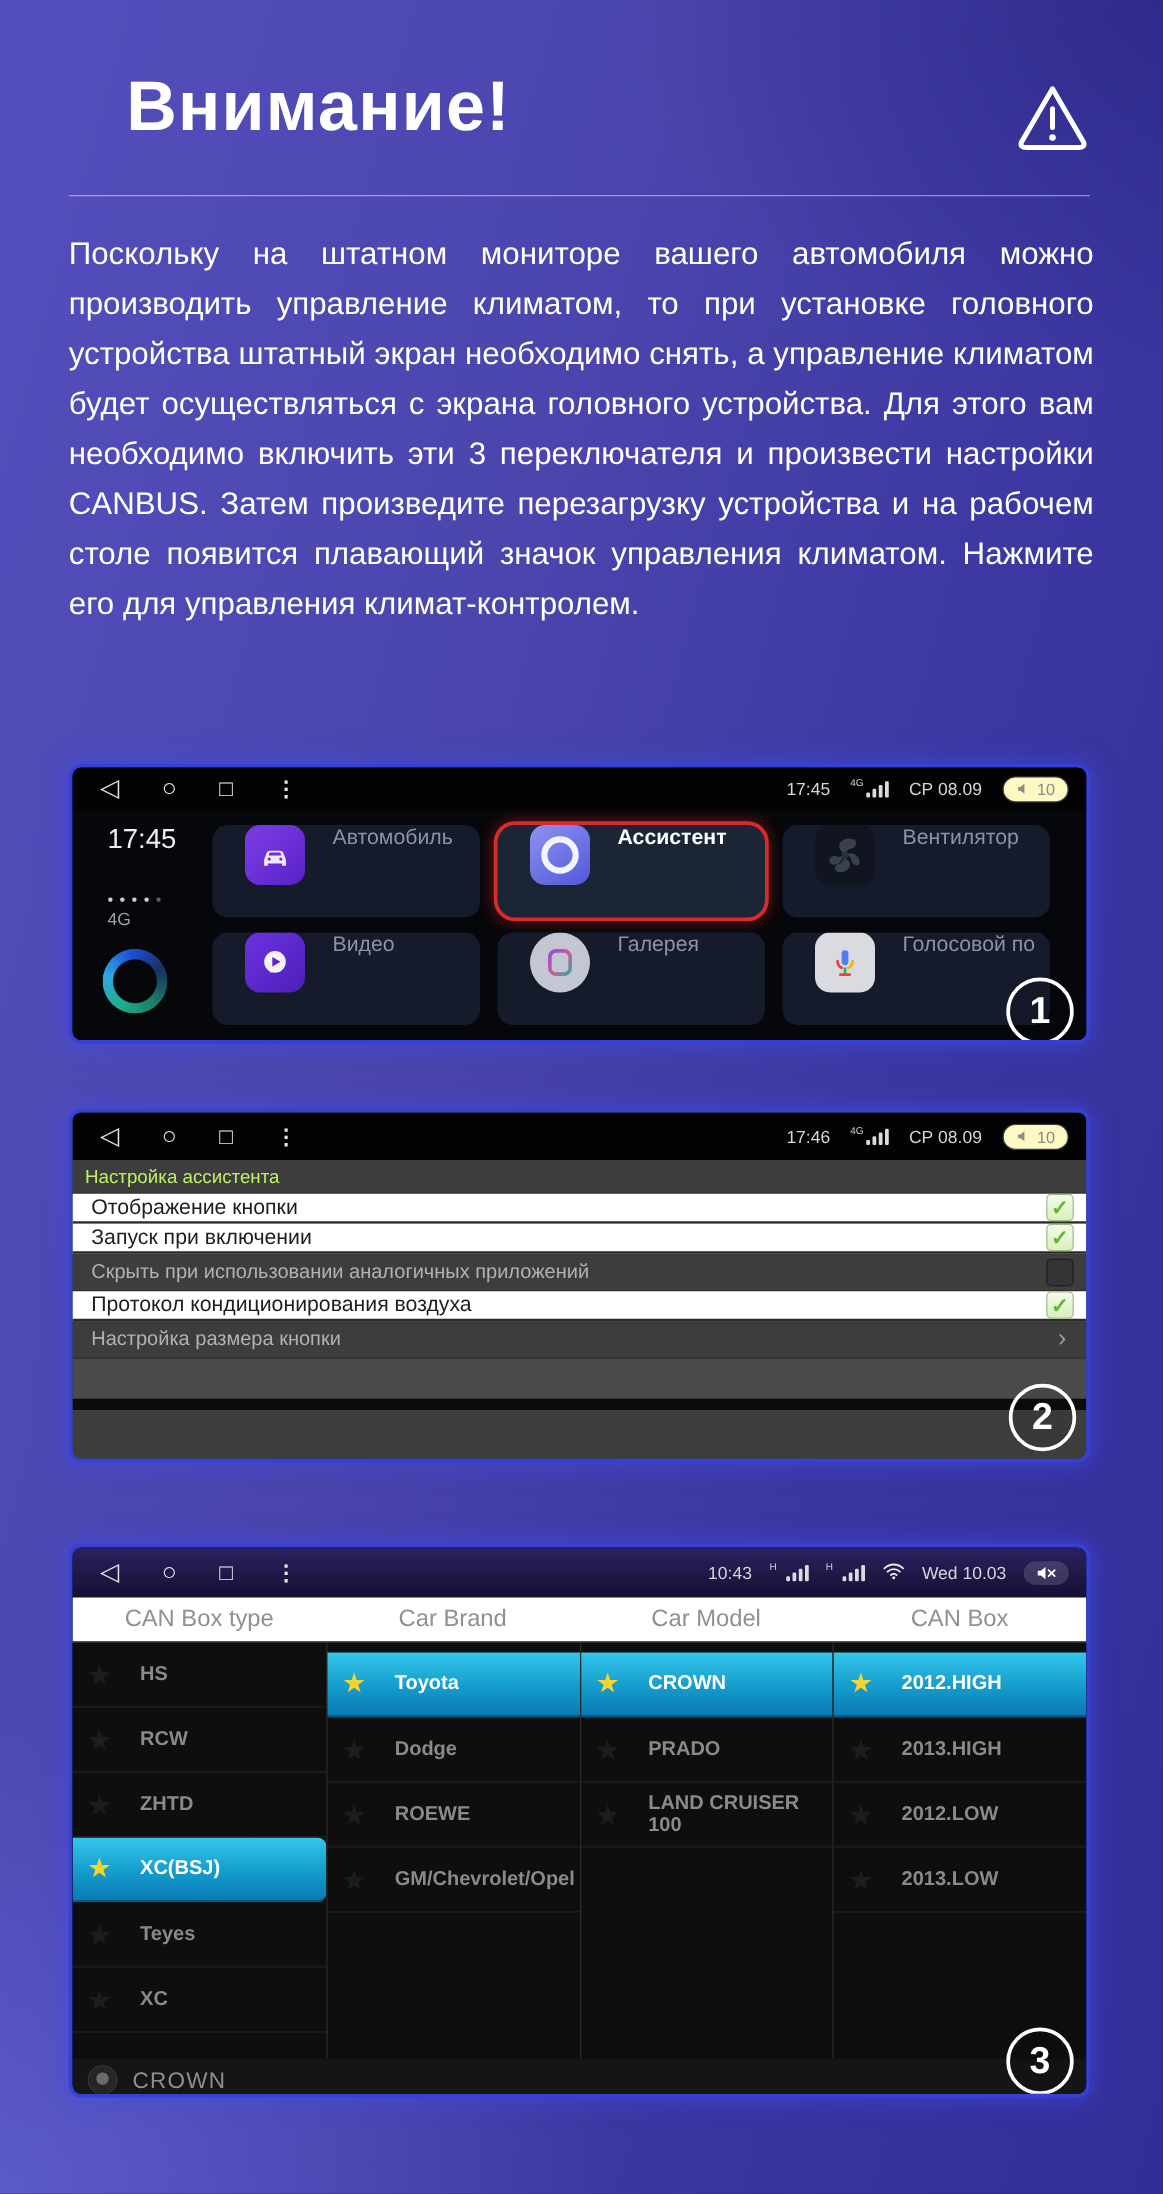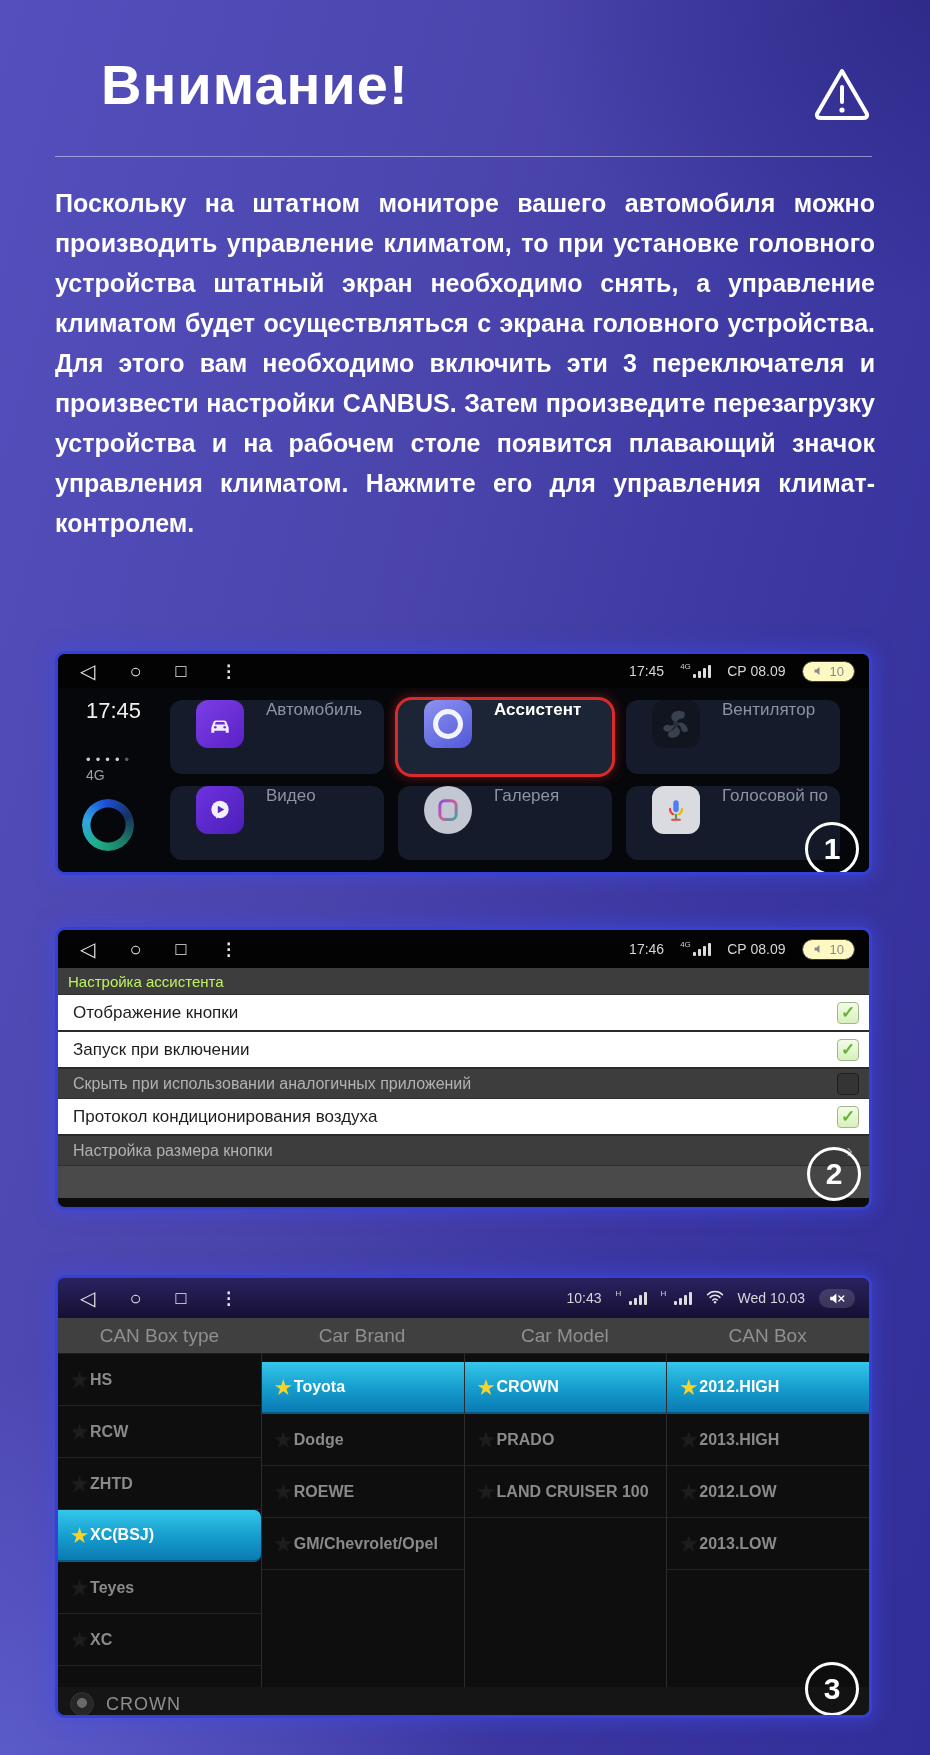--- a/index.html
+++ b/index.html
@@ -13,21 +13,21 @@
       linear-gradient(105deg,#554fbe 0%, #4a44ac 40%, #3b36a0 70%, #322e99 100%);
     color:#fff;
   }
   
   .head{ padding:52px 58px 0 55px; display:flex; justify-content:space-between; align-items:flex-start;margin-left:46px; }
   .head h1{ font-size:56px; font-weight:bold; letter-spacing:1px; }
   .warn{ margin-top:14px; }
   .divider{ border:none; border-top:1px solid rgba(255,255,255,.45); margin:34px 58px 0 55px; }
   .intro{
     margin:26px 55px 0 55px; width:820px;
-    font-size:25px; line-height:40px; text-align:justify; color:#ffffff;font-weight:bold;
+    font-size:25px; line-height:40px; text-align:justify; color:#ffffff;
   }
   
   .shot{
     position:relative; margin-left:55px; width:817px;
     border:3px solid #3540d6; border-radius:10px;
     box-shadow:0 0 18px 3px rgba(62,74,232,.55);
     background:#060608; overflow:hidden;
   }
   .sbar{ display:flex; justify-content:space-between; align-items:center; height:34px; background:#030304; padding:0 14px 0 22px; }
   .nav{ display:flex; align-items:center; gap:34px; color:#e6e6e6; }
@@ -74,43 +74,43 @@
   .ticon.asst .oring{ width:30px; height:30px; border:5px solid #f2f4ff; border-radius:50%; }
   .ticon.fan{ background:#10151f; }
   .ticon.video{ background:linear-gradient(135deg,#6d32e0,#4b1fb8); }
   .ticon.gal{ background:#c3c7d1; border-radius:50%; }
   .ticon.mic{ background:#d9dbe0; }
   
   .s2{ margin-top:52px; height:283px; background:#3d3d3d; }
   .s2 .sbar{ height:38px; }
   .s2head{ height:27px; background:#3d3d3d; color:#bef264; font-size:15px; display:flex; align-items:center; padding-left:10px; border-bottom:1px solid #2e2e2e; }
   .row{ display:flex; align-items:center; justify-content:space-between; padding:0 10px 0 15px; }
-  .row.light{ height:37px; background:#ffffff; color:#1e1e1e; border-bottom:2px solid #2b2b2b; }
+  .row.light{ height:24px; background:#ffffff; color:#1e1e1e; border-bottom:2px solid #2b2b2b; }
   .row.dark{ height:30px; background:#3d3d3d; color:#b2b2b2; border-bottom:1px solid #2e2e2e; }
   .rlabel{ font-size:17px; }
   .row.dark .rlabel{ font-size:16px; }
   .cb{ width:22px; height:22px; border-radius:4px; display:flex; align-items:center; justify-content:center; font-size:17px; font-weight:bold; }
   .cb.on{ background:linear-gradient(180deg,#f4fbe8,#d9efbc); border:1px solid #9fb88a; color:#63b43a; }
   .cb.off{ background:#343434; border:1px solid #1e1e1e; color:transparent; }
   .chev{ color:#9a9a9a; font-size:20px; padding-right:6px; }
   .s2foot{ height:32px; background:#4a4a4a; }
   .s2black{ height:9px; background:#0c0c0c; }
   
   .s3{ margin-top:65px; height:443px; background:#0a0a0a; }
   .s3 .sbar{ height:40px; background:linear-gradient(180deg,#2a2260,#151033); }
   .s3 .sright{ gap:14px; }
   .mutepill{ display:inline-flex; align-items:center; background:rgba(255,255,255,.14); border-radius:12px; padding:3px 10px; color:#fff; }
   .wifi{ display:inline-block; }
-  .thead{ display:flex; height:36px; background:#404040; align-items:center; border-bottom:1px solid #1d1d1d; }
+  .thead{ display:flex; height:36px; background:#ffffff; align-items:center; border-bottom:1px solid #1d1d1d; }
   .thead span{ flex:1; text-align:center; color:#909090; font-size:19px; }
   .tgrid{ display:flex; height:333px; background:#0e0e0e; }
   .tcol{ width:25%; }
   .tcol + .tcol{ border-left:1px solid #2c2c2c; }
   .tcol.off{ padding-top:8px; }
-  .cell{ height:52px; display:flex; align-items:center; gap:2px; padding-left:13px; border-bottom:1px solid #232323; color:#8a8a8a; font-size:16px; font-weight:bold; }
+  .cell{ height:52px; display:flex; align-items:center; gap:24px; padding-left:13px; border-bottom:1px solid #232323; color:#8a8a8a; font-size:16px; font-weight:bold; }
   .cell .star{ font-size:19px; color:#1d1d1d; text-shadow:0 1px 1px rgba(255,255,255,.05); }
   .cell.sel{ background:linear-gradient(180deg,#35c6ea 0%,#149ccc 55%,#0b7ab2 100%); color:#ffffff; border-bottom:2px solid #055a86; }
   .cell.sel .star{ color:#f6d32d; text-shadow:none; }
   .tcol.c1 .cell.sel{ border-radius:0 7px 7px 0; }
   .tfoot{ height:34px; background:#151515; display:flex; align-items:center; gap:12px; padding-left:12px; color:#8f8f8f; font-size:18px; letter-spacing:1px; }
   .logo{ width:24px; height:24px; border-radius:50%; background:radial-gradient(circle at 50% 45%, #6a6a6a 0 28%, #262626 32% 100%); border:1px solid #333; }
   .b1{ left:747px; top:168px; }
   .b2{ left:749px; top:217px; }
   .b3{ left:747px; top:384px; }
 </style>

